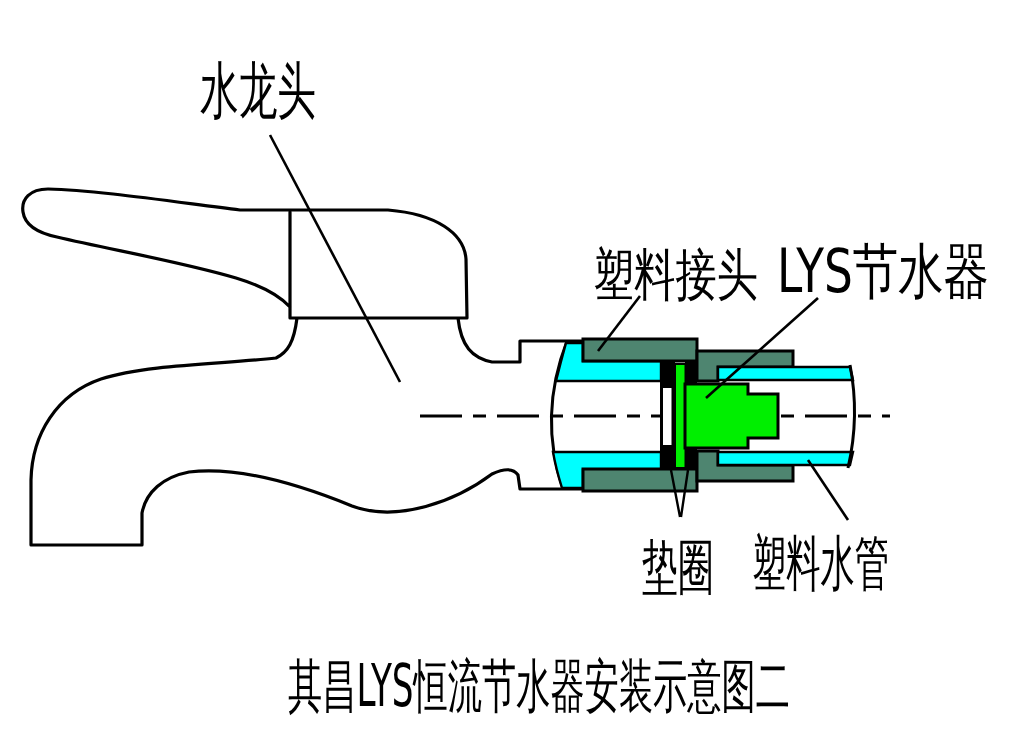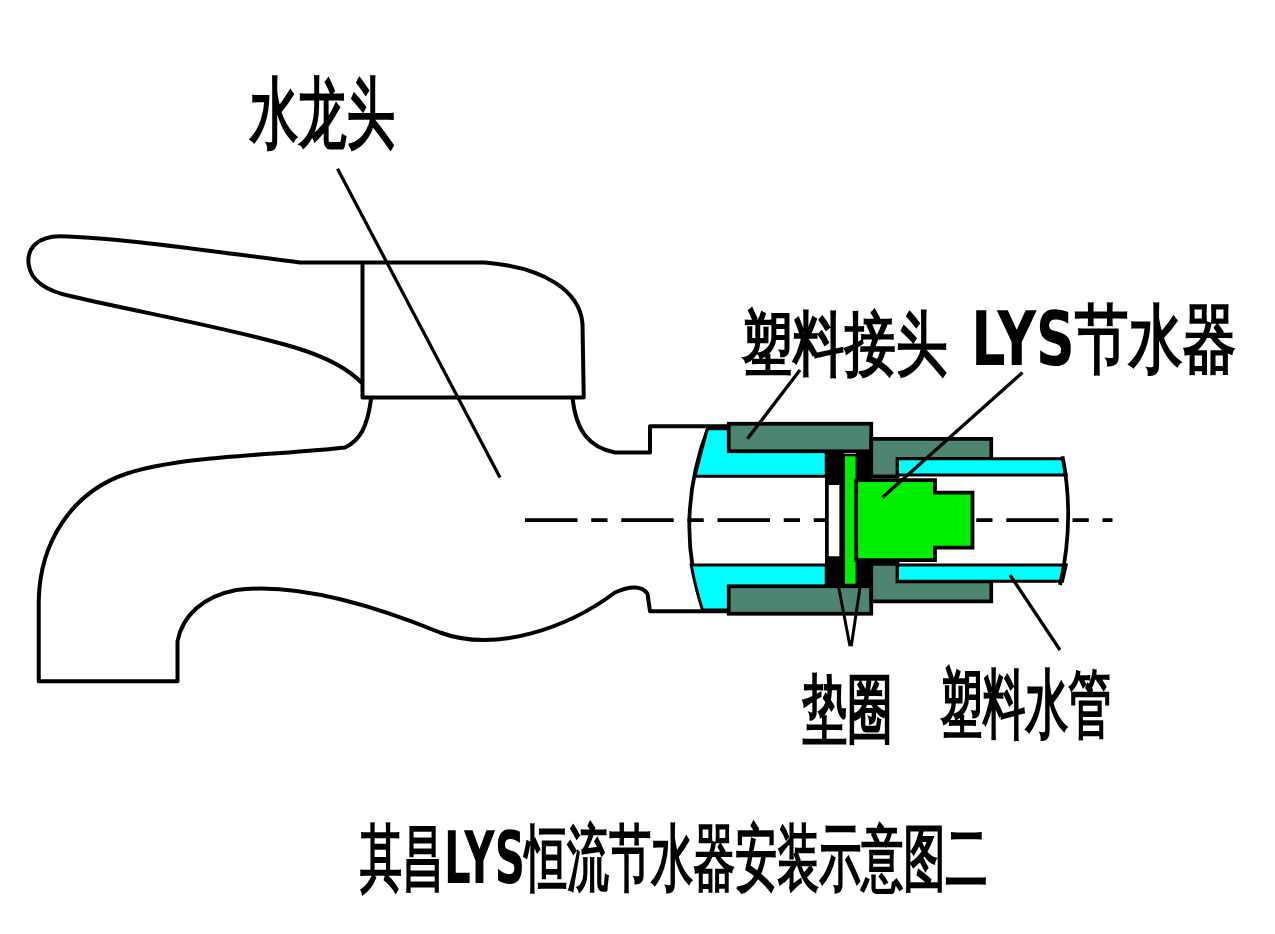--- a/index.html
+++ b/index.html
@@ -1,16 +1,16 @@
 <!DOCTYPE html>
 <html><head>
 <meta charset="utf-8">
 <style>
   html,body{margin:0;padding:0;background:#ffffff;}
-  #stage{position:relative;width:1020px;height:747px;background:#ffffff;overflow:hidden;font-weight:bold;}
+  #stage{position:relative;width:1020px;height:747px;background:#ffffff;overflow:hidden;}
   svg{display:block;}
   text{font-family:"DejaVu Sans","Liberation Sans",sans-serif;fill:#000000;}
 </style>
 </head>
 <body>
 
 <div id="stage">
 <svg width="1020" height="747" viewBox="0 0 1020 747">
 
   <line x1="420" y1="416" x2="890" y2="416" stroke="#000000" stroke-width="3" stroke-dasharray="42 11 13 11"></line>

